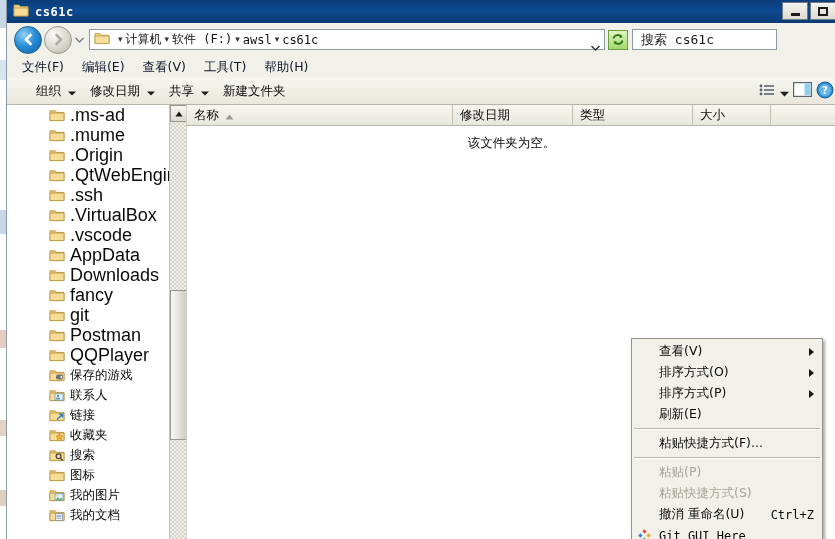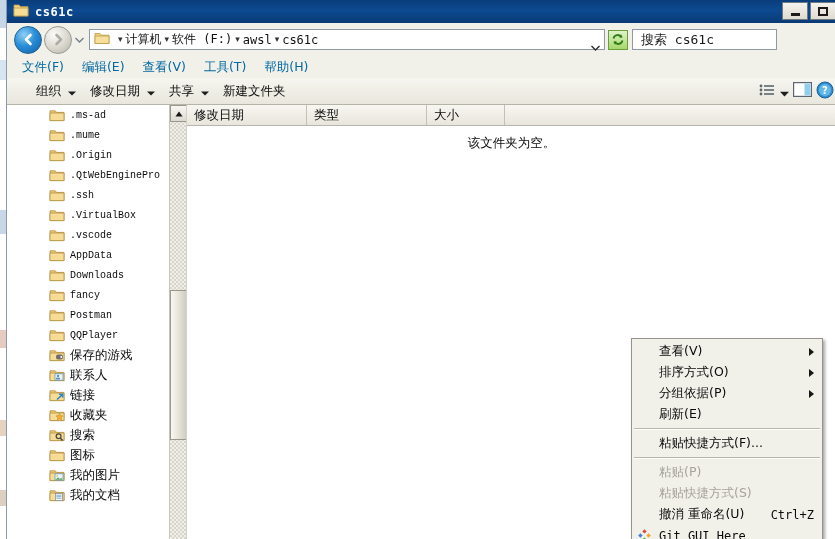--- a/index.html
+++ b/index.html
@@ -154,21 +154,21 @@
   #menu-bar {
     position: absolute;
     left: 0; top: 56px;
     width: 829px; height: 22px;
     display: flex;
     align-items: center;
     background: #f1f0e9;
   }
   .menu-item {
     font-size: 12.5px;
-    color: #0369a1;
+    color: #0f172a;
     padding: 2px 9px;
     white-space: nowrap;
     font-family: "DejaVu Sans", sans-serif;
   }
   #menu-bar .menu-item:first-child { margin-left: 6px; }
 
   
   #toolbar {
     position: absolute;
     left: 0; top: 78px;
@@ -221,25 +221,25 @@
     width: 156px;
   }
   .tree-item {
     display: flex;
     align-items: center;
     height: 20px;
     padding-left: 42px;
     box-sizing: border-box;
   }
   .tree-label {
-    font-size: 10px;
+    font-size: 18px;
     color: #0a0a0a;
     margin-left: 5px;
     white-space: nowrap;
-    font-family: Liberation Mono, monospace;
+    font-family: Liberation Sans, sans-serif;
   }
   .tree-label.cjk { font-family: "DejaVu Sans", sans-serif; font-size: 12.5px; }
 
   
   #nav-scrollbar {
     position: absolute;
     right: 0; top: 0;
     width: 17px; height: 434px;
     background-color: #f0efe8;
     background-image:
@@ -618,20 +618,29 @@
             </span>
             <span class="tree-label">fancy</span>
           </div>
           <div class="tree-item">
             <span style="display: flex;">
               <svg width="16" height="14" viewBox="0 0 16 14">
                 <path d="M1 2.8h5.2l1.4 1.6H15V12.6H1z" fill="#eec96f" stroke="#b2913f" stroke-width="0.8"></path>
                 <path d="M1 5h14v7.6H1z" fill="#f7dc96" stroke="#b2913f" stroke-width="0.8"></path>
               </svg>
             </span>
+            <span class="tree-label">git</span>
+          </div>
+          <div class="tree-item">
+            <span style="display: flex;">
+              <svg width="16" height="14" viewBox="0 0 16 14">
+                <path d="M1 2.8h5.2l1.4 1.6H15V12.6H1z" fill="#eec96f" stroke="#b2913f" stroke-width="0.8"></path>
+                <path d="M1 5h14v7.6H1z" fill="#f7dc96" stroke="#b2913f" stroke-width="0.8"></path>
+              </svg>
+            </span>
             <span class="tree-label">Postman</span>
           </div>
           <div class="tree-item">
             <span style="display: flex;">
               <svg width="16" height="14" viewBox="0 0 16 14">
                 <path d="M1 2.8h5.2l1.4 1.6H15V12.6H1z" fill="#eec96f" stroke="#b2913f" stroke-width="0.8"></path>
                 <path d="M1 5h14v7.6H1z" fill="#f7dc96" stroke="#b2913f" stroke-width="0.8"></path>
               </svg>
             </span>
             <span class="tree-label">QQPlayer</span>
@@ -731,20 +740,28 @@
           <svg width="8" height="6" viewBox="0 0 8 6">
             <path d="M4 0.6L7.6 5.4H0.4z" fill="#171717"></path>
           </svg>
         </div>
         <div id="nav-sb-thumb"></div>
       </div>
     </div>
 
     <div id="list-pane">
       <div id="column-header">
+        <div class="col" id="col-name">
+          <span>名称</span>
+          <span id="sort-arrow">
+            <svg width="9" height="6" viewBox="0 0 9 6">
+                <path d="M4.5 0.6L8.4 5.4H0.6z" fill="#9a9890"></path>
+              </svg>
+          </span>
+        </div>
         <div class="col" id="col-date">
           <span>修改日期</span>
         </div>
         <div class="col" id="col-type">
           <span>类型</span>
         </div>
         <div class="col" id="col-size">
           <span>大小</span>
         </div>
         <div class="col" id="col-spare"></div>
@@ -755,21 +772,21 @@
       <div id="context-menu">
           <div class="ctx-item">
             <span class="ctx-label">查看(V)</span>
             <span class="ctx-submenu-arrow"></span>
           </div>
           <div class="ctx-item">
             <span class="ctx-label">排序方式(O)</span>
             <span class="ctx-submenu-arrow"></span>
           </div>
           <div class="ctx-item">
-            <span class="ctx-label">分组依据(P)</span>
+            <span class="ctx-label">排序方式(P)</span>
             <span class="ctx-submenu-arrow"></span>
           </div>
           <div class="ctx-item">
             <span class="ctx-label">刷新(E)</span>
           </div>
           <div class="ctx-sep"></div>
           <div class="ctx-item">
             <span class="ctx-label">粘贴快捷方式(F)...</span>
           </div>
           <div class="ctx-sep"></div>

